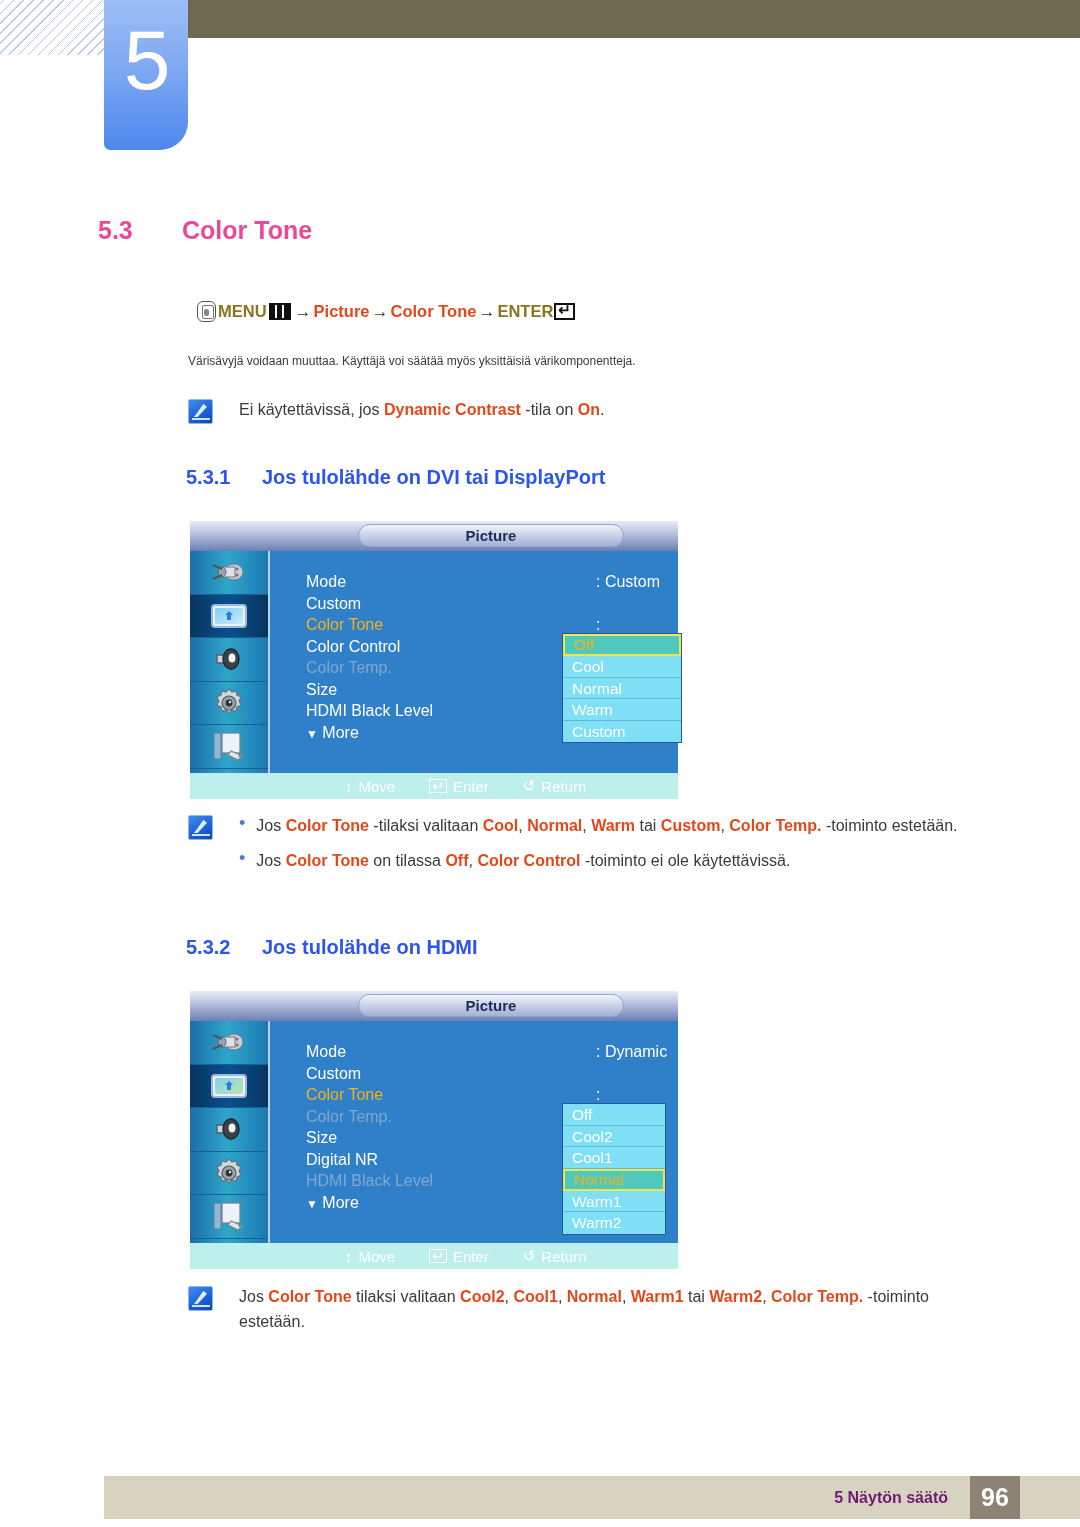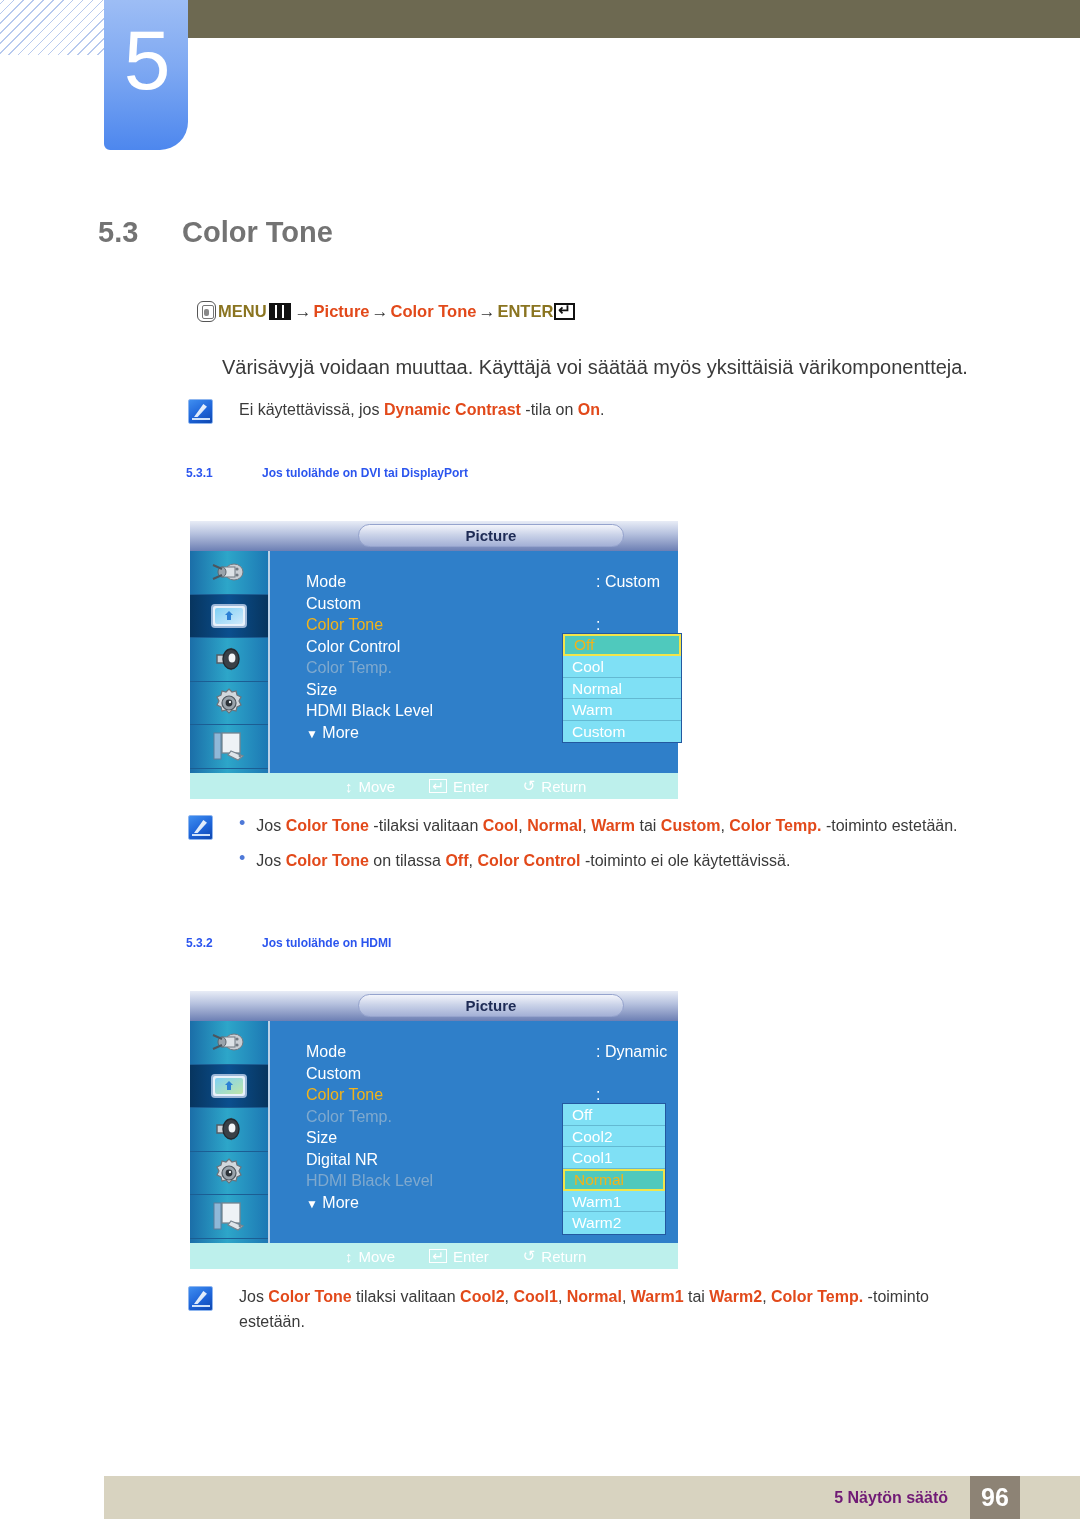--- a/index.html
+++ b/index.html
@@ -30,21 +30,21 @@
     text-align: center; letter-spacing: -2px;
   }
   .chap-title {
     position: absolute; left: 222px; top: 38px;
     font-size: 34px; font-weight: bold; color: #2b55ee;
   }
 
   
   .sec-h1 {
     position: absolute; left: 98px; top: 216px;
-    font-size: 29px; font-weight: bold; color: #737373;
+    font-size: 25px; font-weight: bold; color: #ec4899;
   }
   .sec-h1 .num { display: inline-block; width: 84px; }
 
   
   .menupath {
     position: absolute; left: 197px; top: 301px;
     font-size: 16.5px; font-weight: bold; white-space: nowrap;
     display: flex; align-items: center; 
   }
   .menupath .olive { color: #8a7420; }
@@ -75,21 +75,21 @@
   .ic-enter {
     display:inline-block; width:21px; height:17px; border:2px solid #111;
     position:relative; background:#fff; margin-left:1px;
   }
   .ic-enter::before{
     content:"\21B5"; position:absolute; left:2px; top:-4px; font-size:15px; color:#111;
   }
 
   
   .para {
-    position: absolute; font-size: 20px; color: #3a3a3a; line-height: 1.5; margin-left: 34px;
+    position: absolute; font-size: 12px; color: #3a3a3a; line-height: 1.5;
   }
   .p-intro { left: 188px; top: 352px; }
   .note { position: absolute; display: flex; gap: 26px; align-items: flex-start; }
   .note-ico {
     flex: 0 0 auto; width: 25px; height: 25px; margin-top: 1px;
     background: linear-gradient(150deg,#3f8ef0 0%, #1d63d8 55%, #0f47b0 100%);
     border-radius: 2px; position: relative; border:1px solid #8fb6ef;
   }
   .note-ico::before{
     content:""; position:absolute; left:5px; top:4px; width:13px; height:13px;
@@ -103,21 +103,21 @@
   .note-body { font-size: 16px; color: #3a3a3a; line-height: 1.55; }
   .or { color: #e2491a; font-weight: bold; }
   .bul-row { display:flex; gap:11px; margin-bottom: 10px; }
   .bul-dot { color:#4f79d8; font-size: 18px; line-height: 1.1; }
 
   .n-dyn   { left: 188px; top: 398px; }
   .n-list1 { left: 188px; top: 814px; width: 800px; }
   .n-last  { left: 188px; top: 1285px; width: 800px; }
 
   
-  .sec-h2 { position: absolute; font-size: 12px; font-weight: bold; color: #2b55ee; }
+  .sec-h2 { position: absolute; font-size: 20px; font-weight: bold; color: #2b55ee; }
   .sec-h2 .num { display: inline-block; width: 76px; }
   .h-531 { left: 186px; top: 466px; }
   .h-532 { left: 186px; top: 936px; }
 
   
   .osd { position: absolute; width: 488px; height: 278px; background: #2f7fc9; }
   .osd-1 { left: 190px; top: 521px; }
   .osd-2 { left: 190px; top: 991px; }
 
   .osd-title {

